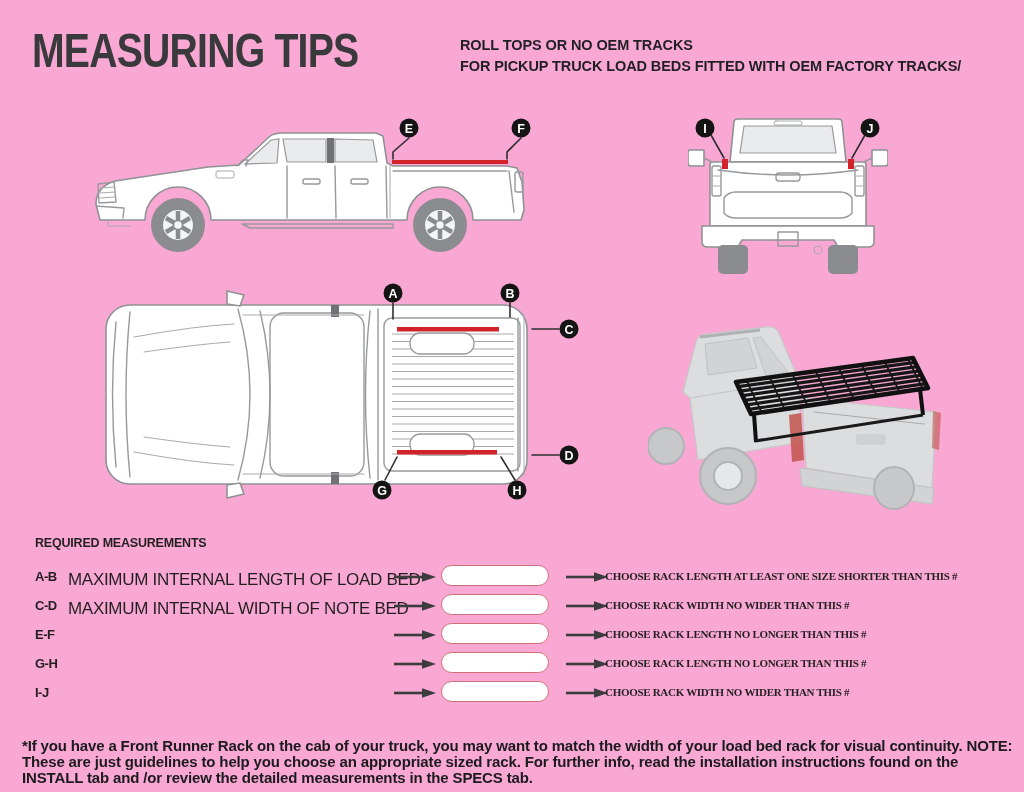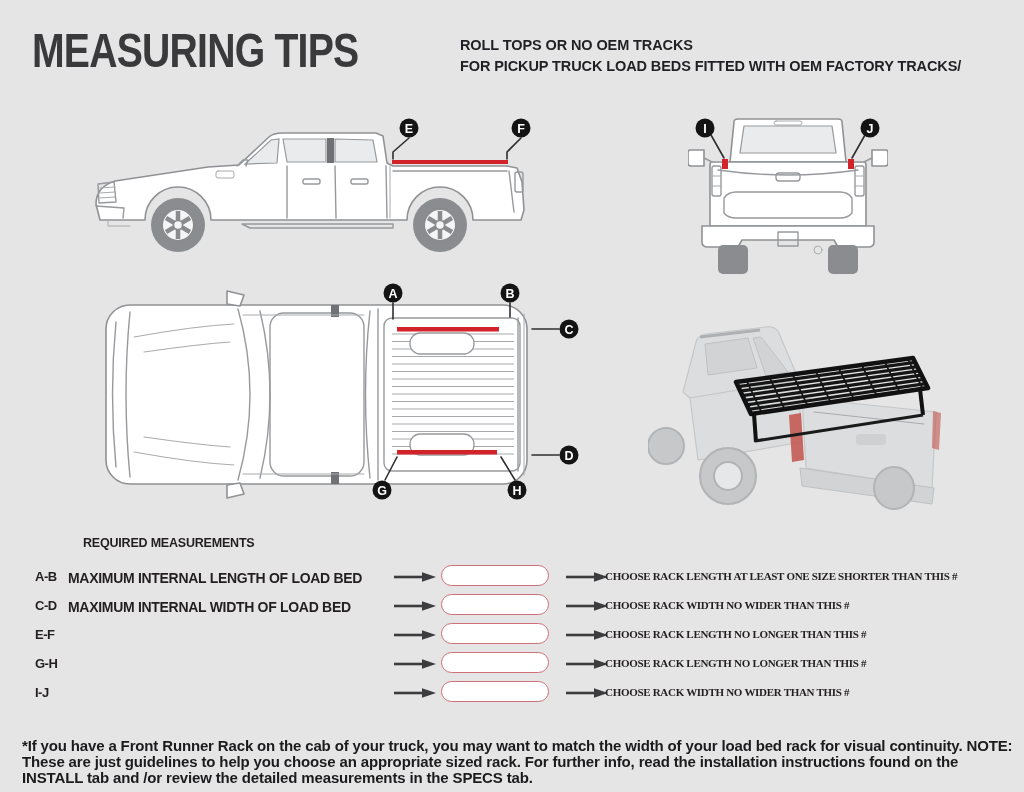--- a/index.html
+++ b/index.html
@@ -1,32 +1,32 @@
 <!DOCTYPE html>
 <html><head>
 <meta charset="utf-8">
 <style>
   html,body{margin:0;padding:0;background:#fff;}
-  .page{position:relative;width:1024px;height:792px;background:#e5e5e5;overflow:hidden;
+  .page{position:relative;width:1024px;height:792px;background:#f9a8d4;overflow:hidden;
         font-family:"Liberation Sans","DejaVu Sans",sans-serif;color:#231f20;}
   .abs{position:absolute;}
 
   .title{left:32px;top:22px;font-size:49px;font-weight:800;letter-spacing:-1px;
          color:#3a393b;transform:scaleX(.80);transform-origin:left top;white-space:nowrap;}
   .subtitle{left:460px;top:35px;font-size:14.5px;font-weight:700;line-height:21px;
             letter-spacing:-.1px;color:#201f23;white-space:nowrap;}
 
   .req-line{left:35px;top:536px;display:flex;gap:21px;font-size:12.5px;font-weight:700;
-            letter-spacing:-.2px;white-space:nowrap;margin-left:48px;}
+            letter-spacing:-.2px;white-space:nowrap;}
   .req-note{color:#cc2127;}
 
   .rows{left:0;top:562px;width:1024px;}
   .mrow{position:relative;height:29px;}
   .mkey{position:absolute;left:35px;top:7px;font-size:13px;font-weight:700;letter-spacing:-.5px;}
-  .mlabel{position:absolute;left:68px;top:8px;font-size:14px;font-weight:700;
+  .mlabel{position:absolute;left:68px;top:8px;font-size:17px;font-weight:400;
           letter-spacing:-.3px;white-space:nowrap;}
   .marrow1{position:absolute;left:393px;top:9px;}
   .pill{position:absolute;left:441px;top:3px;width:106px;height:19px;background:#fff;
         border:1.5px solid #cf7078;border-radius:12px;}
   .marrow2{position:absolute;left:565px;top:9px;}
   .madvice{position:absolute;left:605px;top:8px;font-size:11px;font-weight:700;
            letter-spacing:-.3px;white-space:nowrap;font-family:Liberation Serif, serif;}
 
   .footnote{left:22px;top:738px;width:992px;font-size:15px;font-weight:700;
             line-height:16px;letter-spacing:-.15px;color:#1b1a1c;}
@@ -322,21 +322,21 @@
       <div class="pill"></div>
       <svg class="marrow2 arrow" width="44" height="12" viewBox="0 0 44 12">
           <line x1="1" y1="6" x2="30" y2="6"></line>
           <polygon points="29,1.2 43,6 29,10.8"></polygon>
         </svg>
       <span class="madvice">CHOOSE RACK LENGTH AT LEAST ONE SIZE SHORTER THAN THIS #</span>
     </div>
 
     <div class="mrow">
       <span class="mkey">C-D</span>
-      <span class="mlabel">MAXIMUM INTERNAL WIDTH OF LOAD BED</span>
+      <span class="mlabel">MAXIMUM INTERNAL WIDTH OF NOTE BED</span>
       <svg class="marrow1 arrow" width="44" height="12" viewBox="0 0 44 12">
           <line x1="1" y1="6" x2="30" y2="6"></line>
           <polygon points="29,1.2 43,6 29,10.8"></polygon>
         </svg>
       <div class="pill"></div>
       <svg class="marrow2 arrow" width="44" height="12" viewBox="0 0 44 12">
           <line x1="1" y1="6" x2="30" y2="6"></line>
           <polygon points="29,1.2 43,6 29,10.8"></polygon>
         </svg>
       <span class="madvice">CHOOSE RACK WIDTH NO WIDER THAN THIS #</span>

